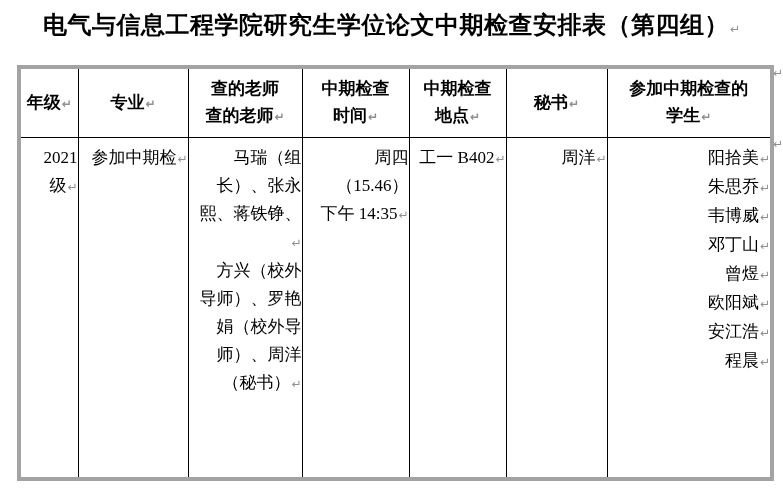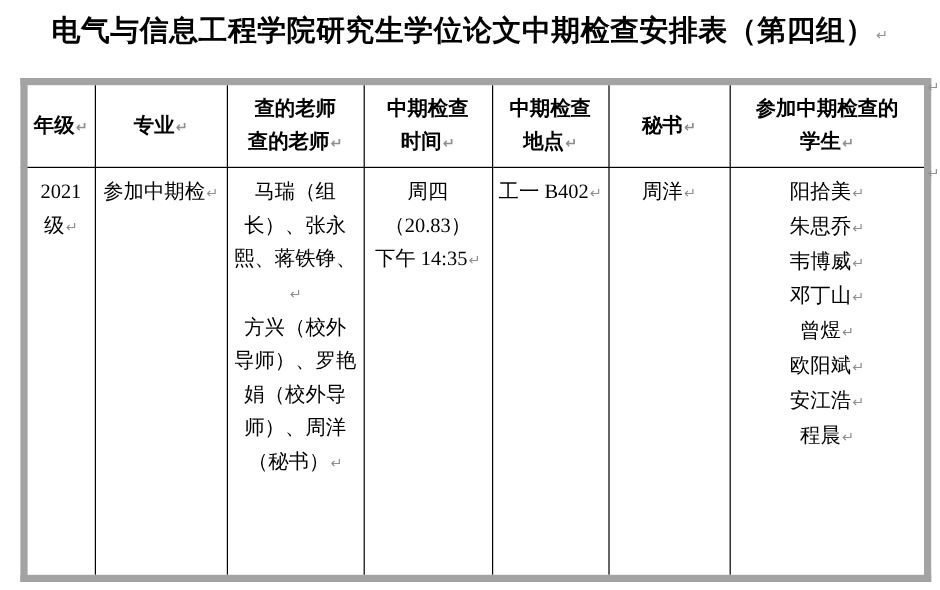--- a/index.html
+++ b/index.html
@@ -34,39 +34,39 @@
     margin-left: 1px;
     vertical-align: baseline;
   }
   table.sched {
     position: absolute;
     left: 17px;
     top: 65px;
     width: 753px;
     border-collapse: collapse;
     table-layout: fixed;
-    border: 6px solid #a3a3a3;
+    border: 4px solid #a3a3a3;
   }
   table.sched td {
     border: 1px solid #000;
     padding: 0;
     overflow: hidden;
   }
   tr.hdr td {
     height: 68px;
     vertical-align: middle;
     text-align: center;
     font-weight: bold;
     font-size: 17px;
     line-height: 26px;
   }
   tr.bdy td {
     height: 333px;
     vertical-align: top;
-    text-align: center;
+    text-align: right;
     font-size: 17px;
     line-height: 28px;
     padding-top: 6px;
   }
   .ln { line-height: 28px; }
   .row-end {
     position: absolute;
     left: 773px;
     color: #8f8f8f;
     font-size: 12px;
@@ -135,21 +135,21 @@
         <div class="ln">长）、张永</div>
         <div class="ln"><span>熙、蒋铁铮、</span><span class="pm">↵</span></div>
         <div class="ln">方兴（校外</div>
         <div class="ln">导师）、罗艳</div>
         <div class="ln">娟（校外导</div>
         <div class="ln">师）、周洋</div>
         <div class="ln"><span>（秘书）</span><span class="pm">↵</span></div>
       </td>
       <td>
         <div class="ln">周四</div>
-        <div class="ln">（20.83）</div>
+        <div class="ln">（15.46）</div>
         <div class="ln"><span>下午 14:35</span><span class="pm">↵</span></div>
       </td>
       <td>
         <div class="ln"><span>工一 B402</span><span class="pm">↵</span></div>
       </td>
       <td>
         <div class="ln"><span>周洋</span><span class="pm">↵</span></div>
       </td>
       <td>
         <div class="ln"><span>阳拾美</span><span class="pm">↵</span></div>

